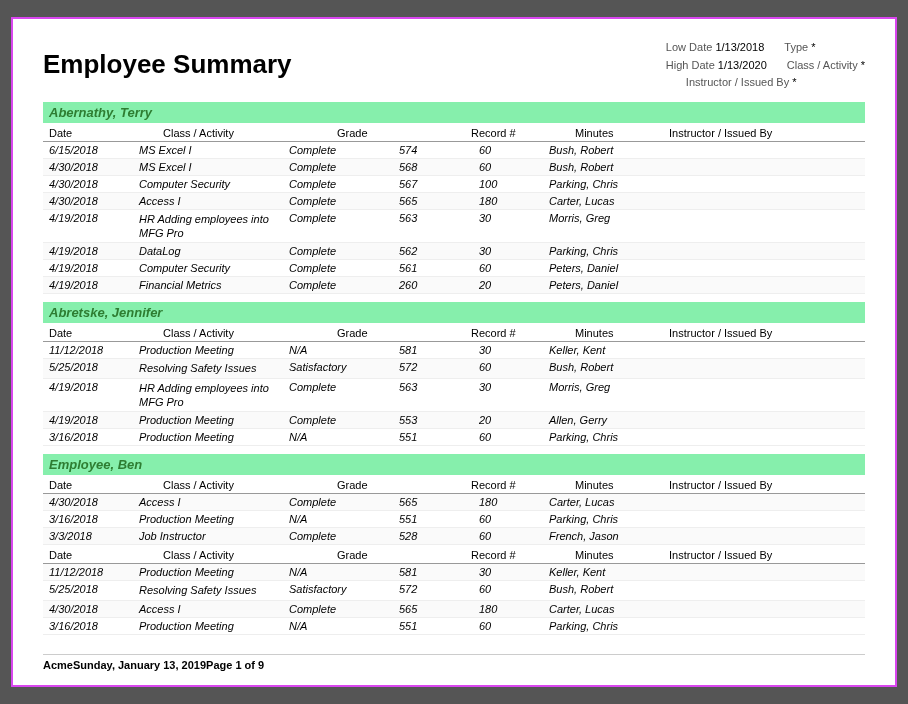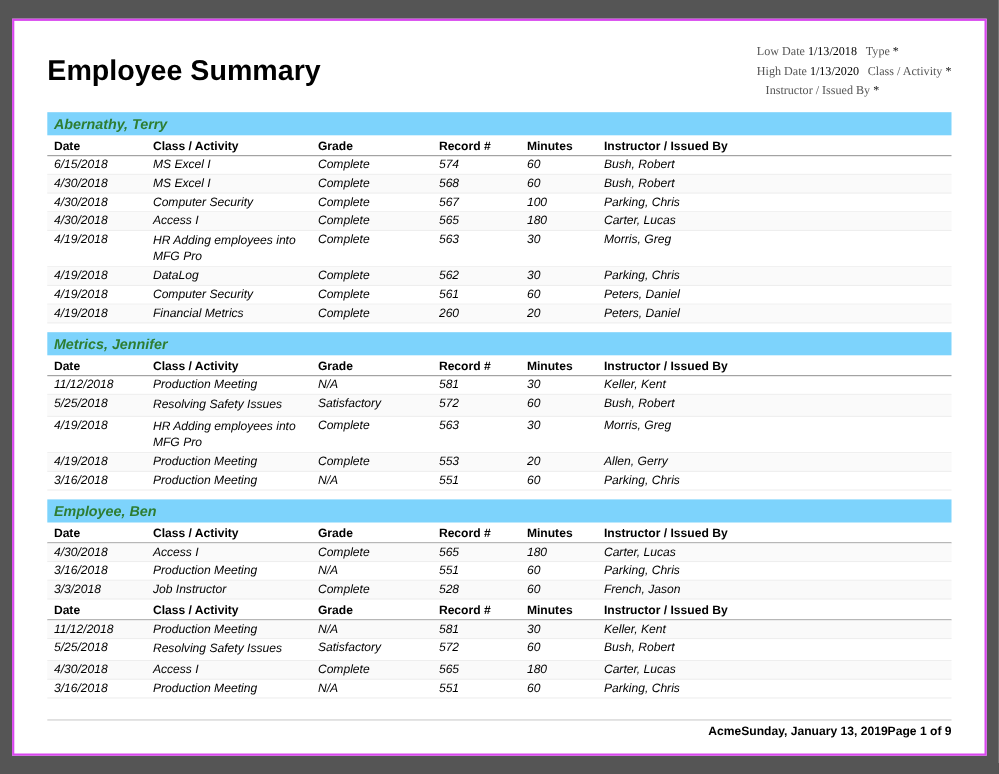--- a/index.html
+++ b/index.html
@@ -32,60 +32,60 @@
       padding-top: 10px;
     }
     .header-filters {
       font-size: 11px;
       color: #000;
       text-align: left;
       line-height: 1.6;
     }
     .header-filters .filter-row {
       display: flex;
-      gap: 8px;
-      font-family: Liberation Serif, serif;
+      gap: 20px;
     }
     .header-filters .label {
       color: #555;
     }
     .section-header {
-      background-color: #7dd3fc;
+      background-color: #86efac;
       color: #2e7d32;
       font-style: italic;
       font-weight: bold;
       font-size: 13px;
       padding: 3px 6px;
       margin-top: 8px;
     }
     .col-headers {
       display: grid;
       grid-template-columns: 90px 150px 110px 80px 70px 180px;
-      font-weight: bold;
+      font-weight: normal;
       font-size: 11px;
       border-bottom: 1px solid #999;
       padding: 2px 6px;
       margin-top: 2px;
+      gap: 24px;
     }
     .data-row {
       display: grid;
       grid-template-columns: 90px 150px 110px 80px 70px 180px;
       font-size: 11px;
       padding: 2px 6px;
       border-bottom: 1px solid #eee;
       font-style: italic;
     }
     .data-row:nth-child(even) { background: #fafafa; }
     .footer {
       position: absolute;
       bottom: 14px;
       left: 30px;
       right: 30px;
       display: flex;
-      justify-content: flex-end;
+      justify-content: flex-start;
       font-size: 11px;
       font-weight: bold;
       border-top: 1px solid #ccc;
       padding-top: 4px;
     }
   </style>
 </head>
 <body>
 
 <div class="page">
@@ -174,21 +174,21 @@
         <div>Peters, Daniel</div>
       </div>
       <div class="data-row">
         <div>4/19/2018</div>
         <div>Financial Metrics</div>
         <div>Complete</div>
         <div>260</div>
         <div>20</div>
         <div>Peters, Daniel</div>
       </div>
-      <div class="section-header">Metrics, Jennifer</div>
+      <div class="section-header">Abretske, Jennifer</div>
       <div class="col-headers">
         <div>Date</div>
         <div>Class / Activity</div>
         <div>Grade</div>
         <div>Record #</div>
         <div>Minutes</div>
         <div>Instructor / Issued By</div>
       </div>
       <div class="data-row">
         <div>11/12/2018</div>

